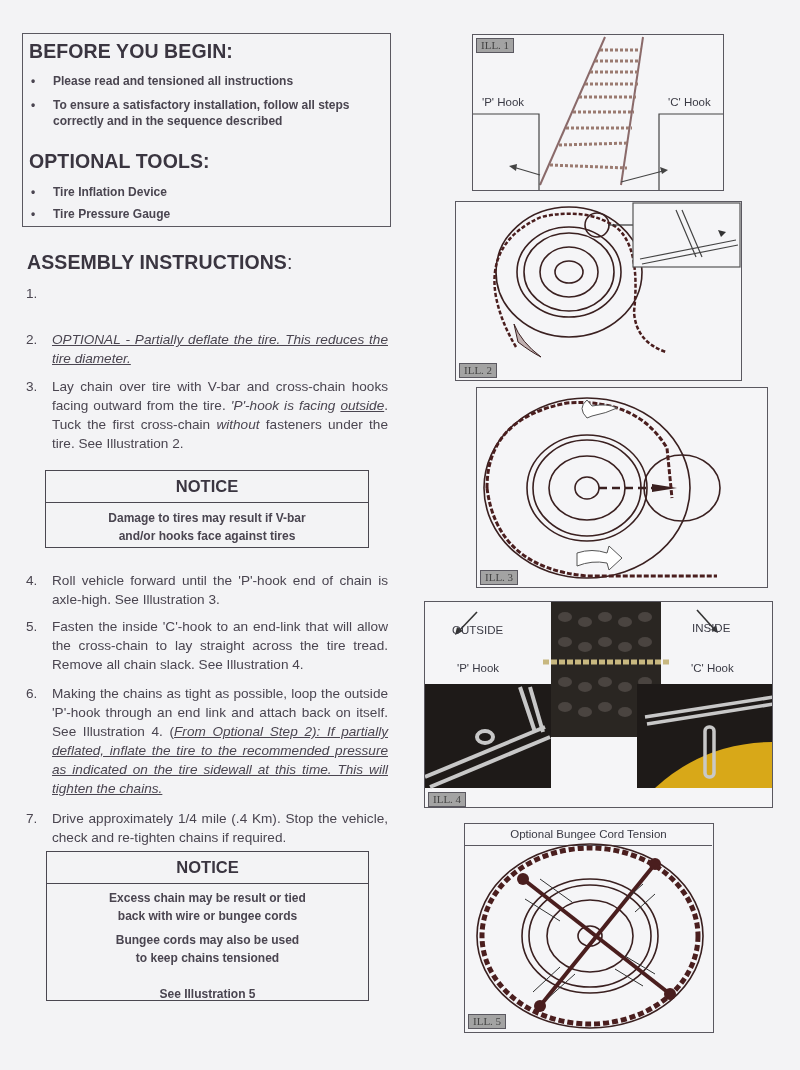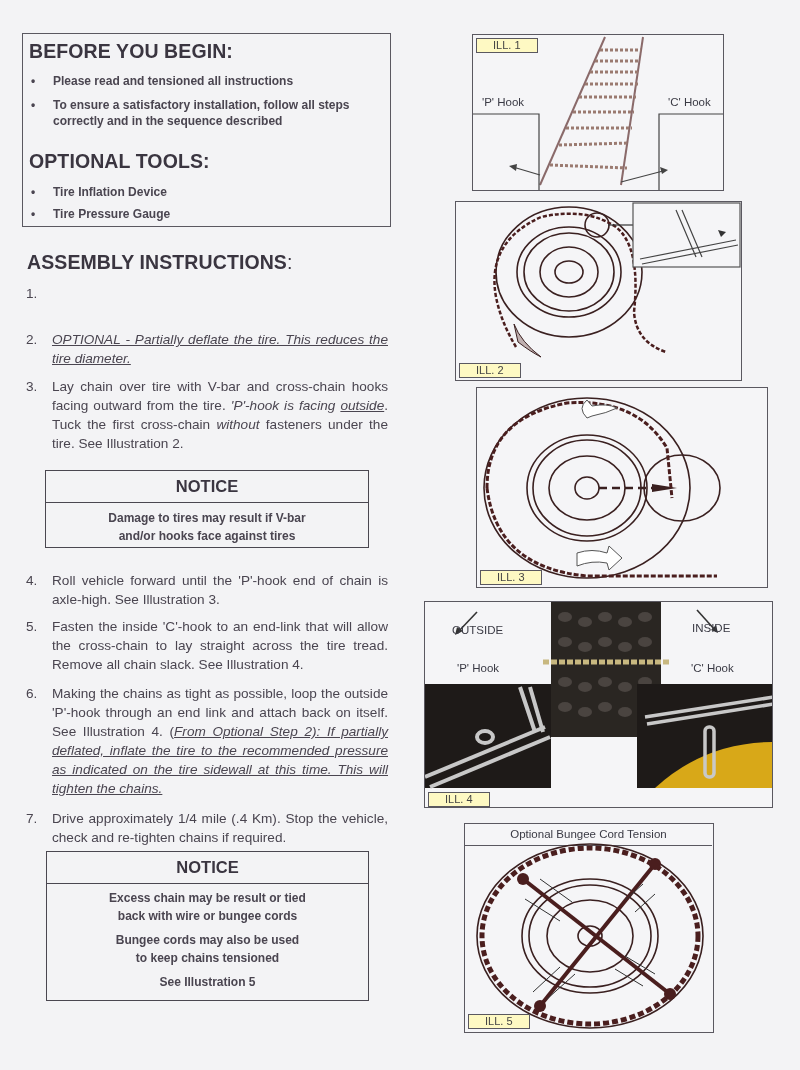--- a/index.html
+++ b/index.html
@@ -24,21 +24,21 @@
   .step .txt { position: absolute; left: 26px; width: 336px; text-align: justify; text-align-last: left; }
   .u { text-decoration: underline; }
   .i { font-style: italic; }
 
   .notice { border: 1.5px solid #4a4750; }
   .notice .head { font-weight: bold; font-size: 16.5px; color: #3a3540; text-align: center; border-bottom: 1.5px solid #4a4750; }
   .notice .body { font-weight: bold; font-size: 12px; color: #4a4550; text-align: center; line-height: 18px; }
 
   
   .ill { border: 1.5px solid #5a5860; background: #f5f5f7; overflow: hidden; }
-  .ill-tag { position: absolute; border: 1.5px solid #5a5860; font-size: 11px; color: #444; padding: 0 16px; line-height: 13px; background: #fef9c3; }
+  .ill-tag { position: absolute; border: 1.5px solid #5a5860; font-size: 11px; color: #444; padding: 0 4px; line-height: 13px; background: #a3a3a3; font-family: Liberation Serif, serif; }
   .lbl { position: absolute; font-size: 11.5px; color: #3a3a44; }
   svg { position: absolute; left: 0; top: 0; }
 </style>
 </head>
 <body>
 
 <div id="byb" class="abs boxed">
   <div class="h1" style="left:6px; top:6px;">BEFORE YOU BEGIN:</div>
   <div class="bullet" style="left:30px; top:39px;"><span class="dot">•</span><span>Please read and tensioned all instructions</span></div>
   <div class="bullet" style="left:30px; top:63px;"><span class="dot">•</span><span>To ensure a satisfactory installation, follow all steps</span></div>
@@ -92,21 +92,21 @@
   <span class="txt">Drive approximately 1/4 mile (.4 Km). Stop the vehicle, check and re-tighten chains if required.</span>
 </div>
 
 <div class="abs notice" style="left:46px; top:851px; width:323px; height:150px;">
   <div class="head" style="height:31px; line-height:31px;">NOTICE</div>
   <div class="body" style="padding-top:5px;">
     <div>Excess chain may be result or tied</div>
     <div>back with wire or bungee cords</div>
     <div style="margin-top:6px">Bungee cords may also be used</div>
     <div>to keep chains tensioned</div>
-    <div style="margin-top:6px">See Illustration 5</div>
+    <div style="margin-top:18px">See Illustration 5</div>
   </div>
 </div>
 
 <div class="abs ill" style="left:472px; top:34px; width:252px; height:157px;">
   <svg width="252" height="157">
     <g stroke="#8a6a6a" stroke-width="2" fill="none">
       <line x1="132" y1="2" x2="67" y2="150"></line>
       <line x1="170" y1="2" x2="148" y2="150"></line>
       <g stroke="#9a7a70" stroke-width="3" stroke-dasharray="3 2">
         <line x1="127" y1="15" x2="168" y2="15"></line>

